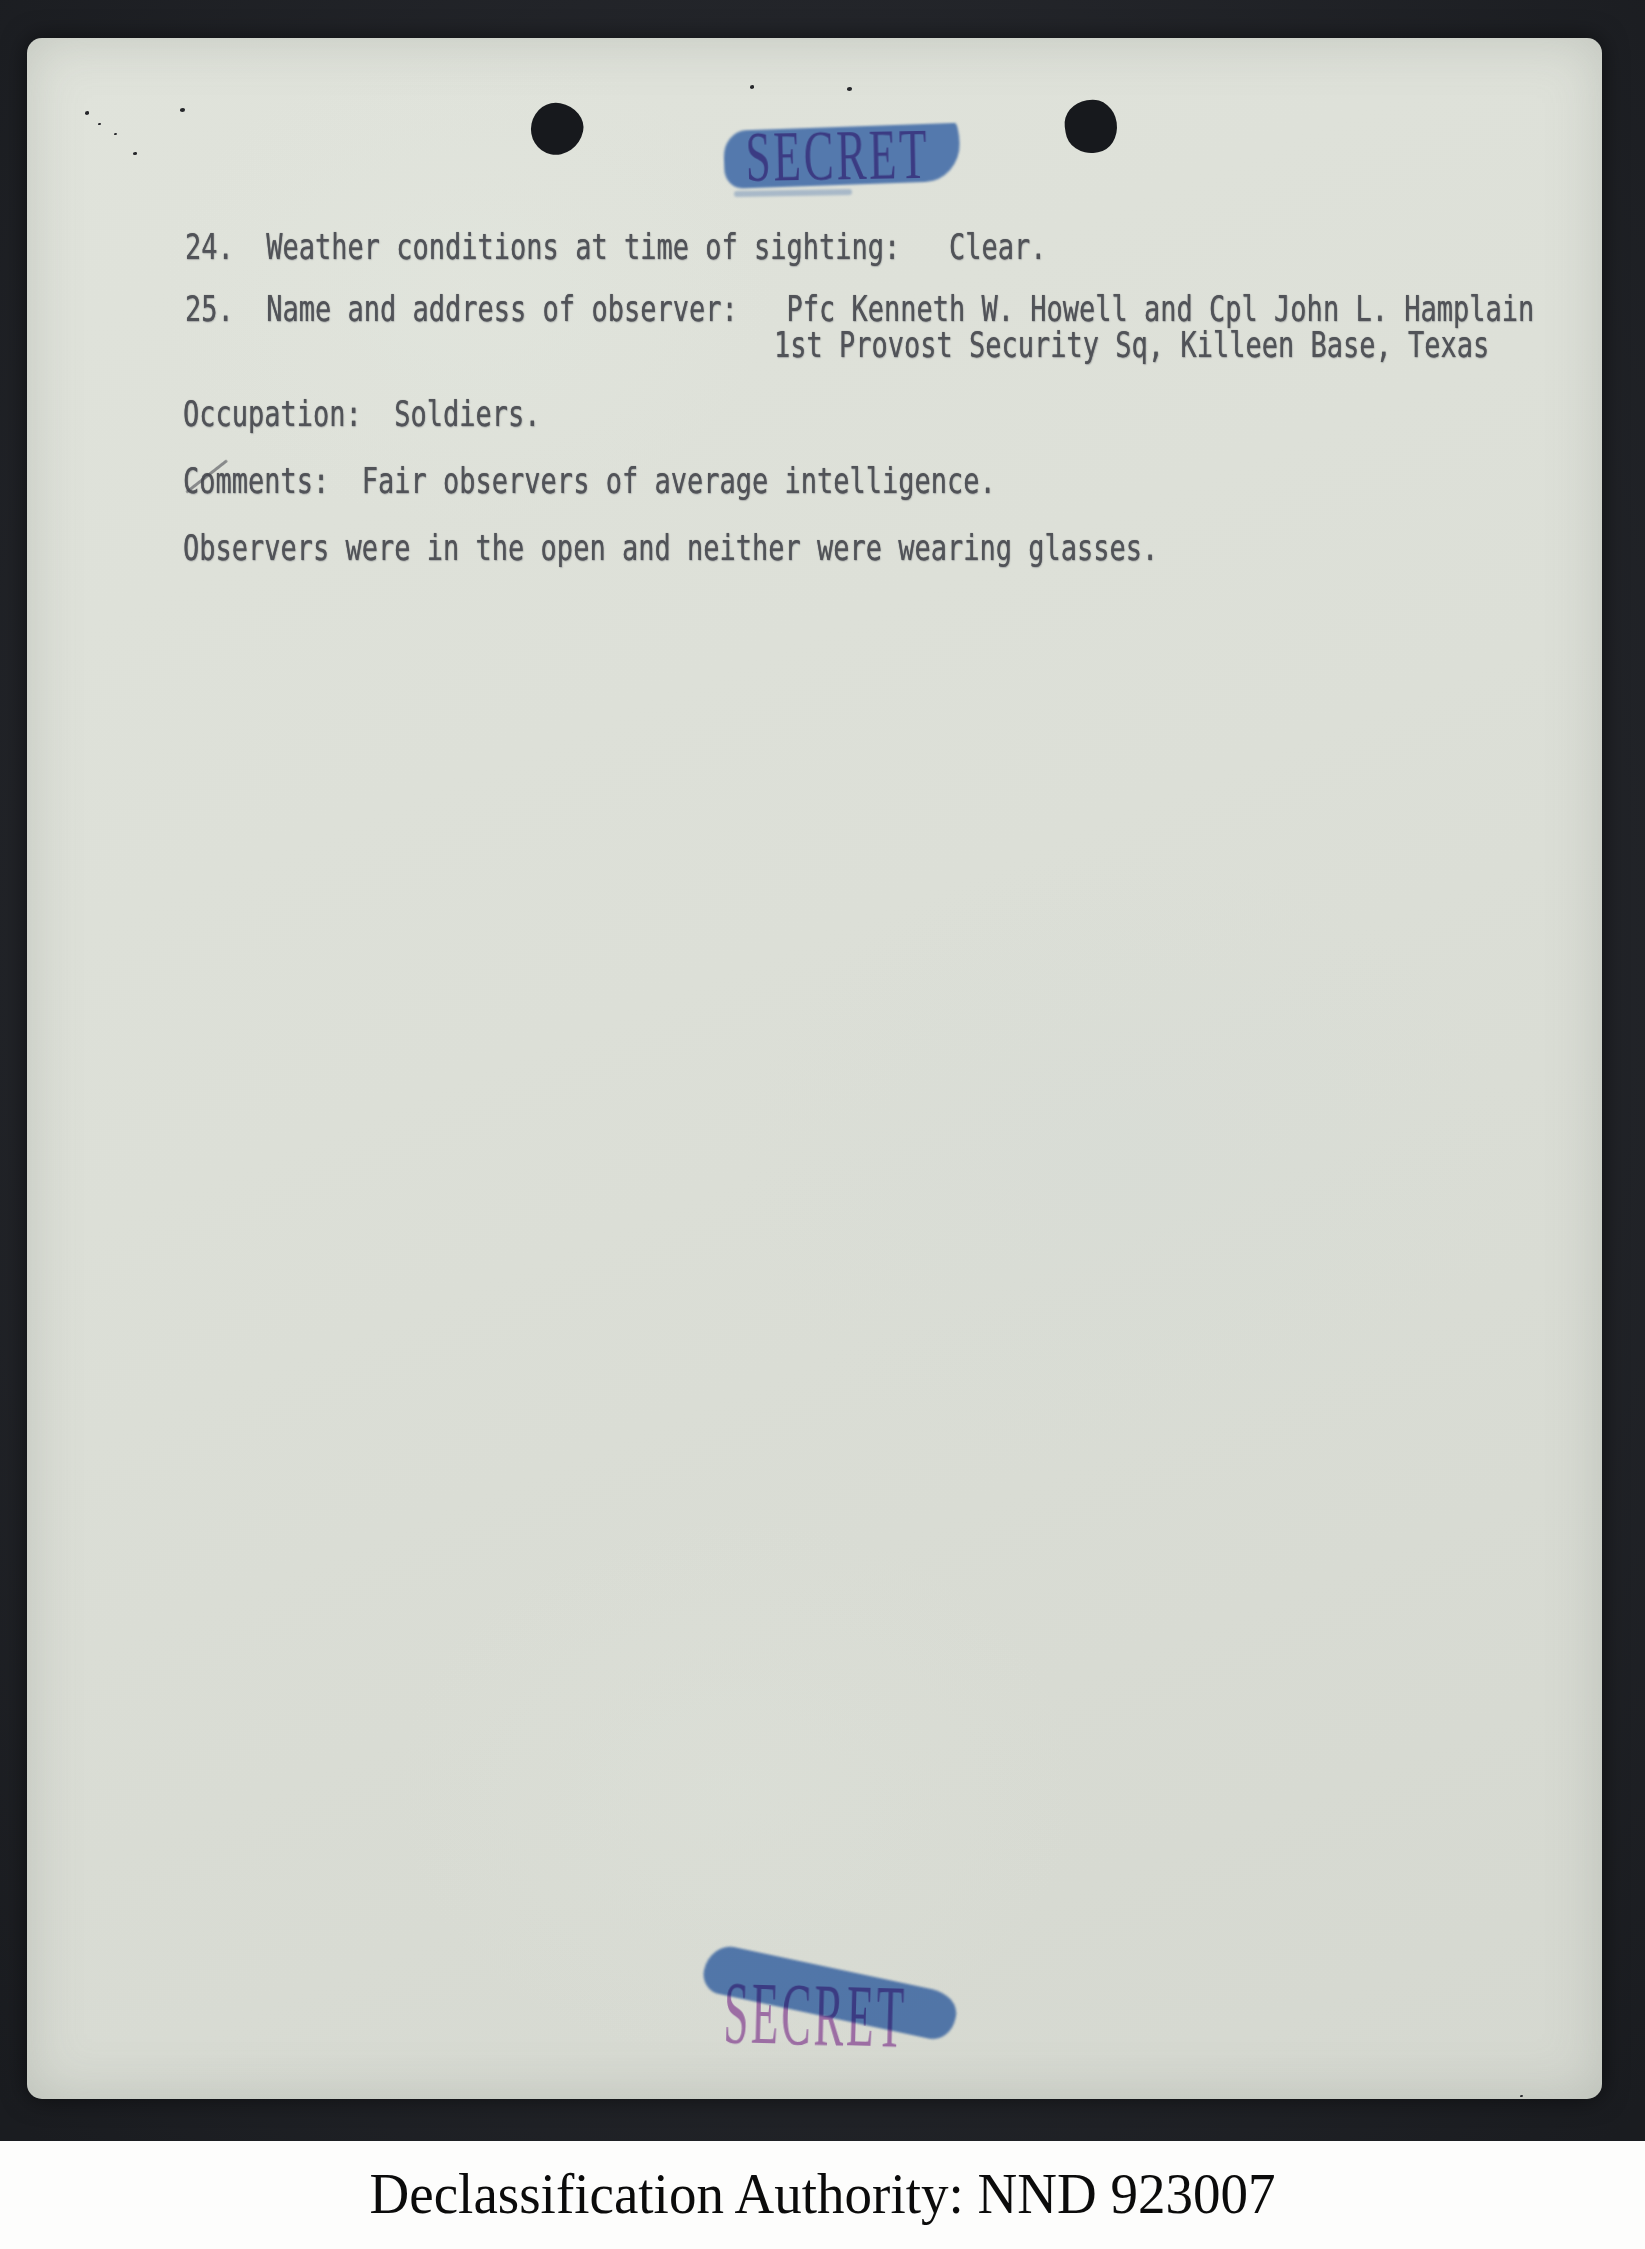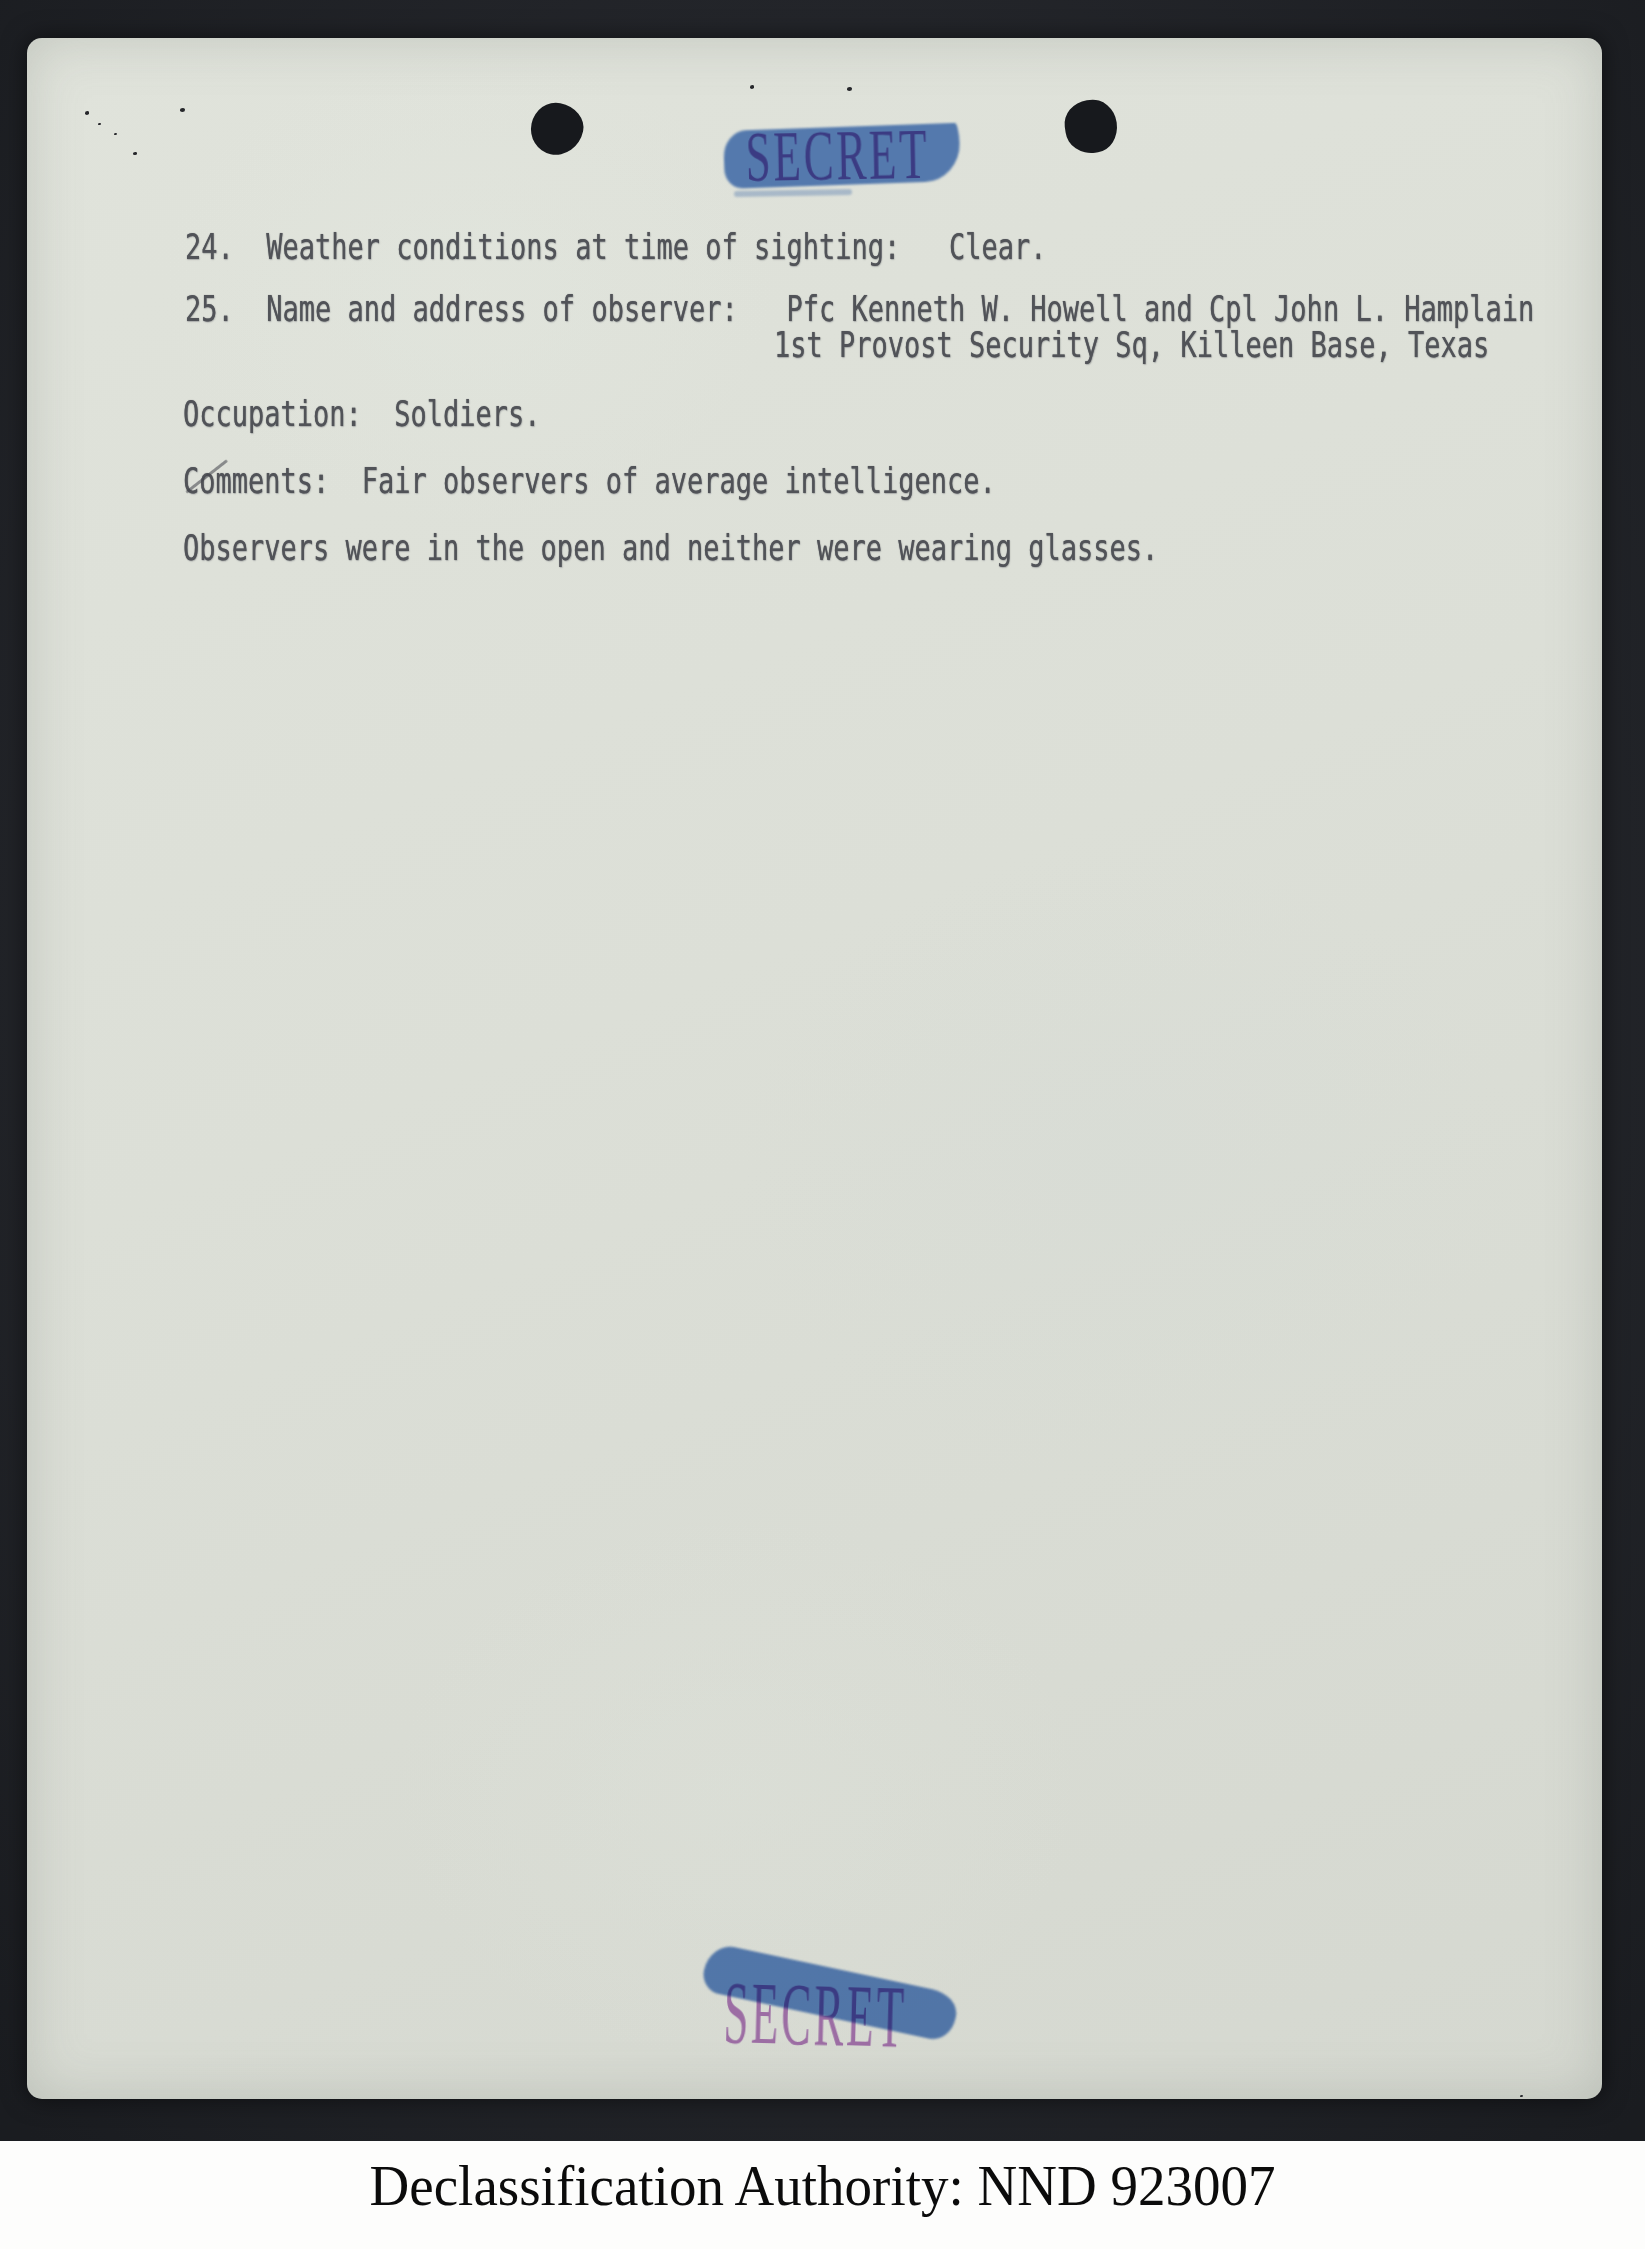--- a/index.html
+++ b/index.html
@@ -70,21 +70,21 @@
     border-radius:31px 36px 27px 24px / 36px 27px 31px 25px;
   }
   .pencil-slash{
     position:absolute;left:159px;top:453px;width:52px;height:2.5px;
     background:rgba(66,68,74,.55);border-radius:1.5px;
     transform:rotate(-38deg);transform-origin:left center;filter:blur(0.5px);
   }
   .declass-bar{
     position:absolute;left:0;top:2141px;width:1645px;height:109px;
     background:#fdfdfc;display:flex;justify-content:center;align-items:flex-start;
-    padding:0;box-sizing:border-box;
+    padding:8px;box-sizing:border-box;
   }
   .declass-text{
     margin-top:15px;
     font-family:"Liberation Serif","DejaVu Serif",serif;
     font-size:55px;line-height:1.1;
     color:var(--declass-text,#0b0b0b);
     transform:scaleY(1.04);
     white-space:nowrap;
   }
 </style>

